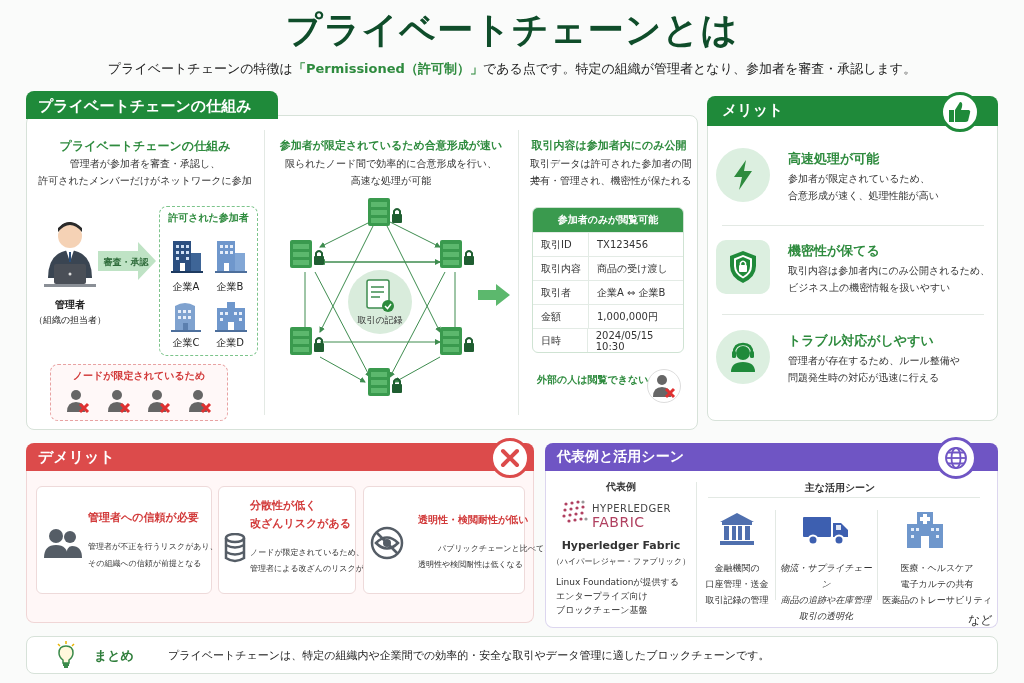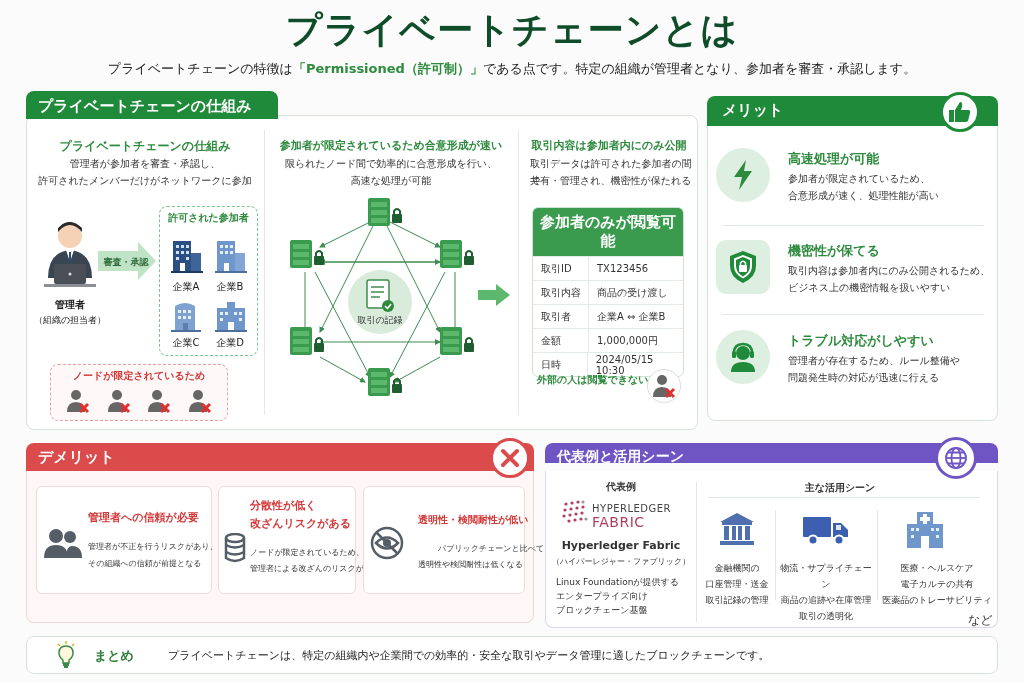--- a/index.html
+++ b/index.html
@@ -11,35 +11,35 @@
 .card{position:absolute;background:#fff;border:1px solid #d7e2d9;border-radius:8px}
 .tab-green{position:absolute;background:#1f8a3a;color:#fff;font-weight:bold;font-size:15px;padding:6px 12px;border-radius:8px 8px 0 0}
 .green-t{color:#2e8b3e;font-weight:bold}
 .center{text-align:center}
 .small{font-size:10px;color:#333;line-height:17px}
 .col-sep{position:absolute;width:1px;background:#e3e9e4}
 .dash-green{position:absolute;border:1.5px dashed #7cc48b;border-radius:8px}
 .dash-red{position:absolute;border:1.5px dashed #e8a2a2;border-radius:8px;background:#fff8f8}
 .bld-label{font-size:10px;color:#222;text-align:center}
 .tbl{position:absolute;left:532px;top:207px;width:152px;border:1px solid #cfe3d3;border-radius:6px;overflow:hidden;background:#fff}
-.tbl .th{background:#3a9a4e;color:#fff;font-size:15px;text-align:center;padding:5px 0;font-weight:bold}
+.tbl .th{background:#3a9a4e;color:#fff;font-size:10px;text-align:center;padding:5px 0;font-weight:bold}
 .tbl .tr{display:flex;border-top:1px solid #e3ebe5;font-size:10px;height:24px;align-items:center}
 .tbl .tr .k{width:56px;padding-left:8px;border-right:1px solid #e3ebe5;height:100%;display:flex;align-items:center}
 .tbl .tr .v{padding-left:8px}
 .merit-item{position:absolute;left:716px;width:270px}
 .merit-icon{position:absolute;left:0;width:54px;height:54px;border-radius:50%;background:#dcefe0;display:flex;align-items:center;justify-content:center}
 .merit-title{position:absolute;left:72px;font-size:13px;font-weight:bold;color:#2e8b3e}
 .merit-desc{position:absolute;left:72px;font-size:10px;line-height:17px;color:#333;width:210px}
 .hr{position:absolute;height:1px;background:#e3e9e4}
 .demerit-head{position:absolute;left:26px;top:443px;width:508px;height:28px;background:#dc4b4b;border-radius:8px 8px 0 0;color:#fff;font-weight:bold;font-size:15px;padding:5px 12px}
 .demerit-body{position:absolute;left:26px;top:471px;width:508px;height:152px;background:#fff7f7;border:1px solid #f0d6d6;border-top:none;border-radius:0 0 8px 8px}
 .d-box{position:absolute;top:486px;height:108px;background:#fff;border:1px solid #eedada;border-radius:6px}
 .d-title{position:absolute;font-size:11px;font-weight:bold;color:#d23a3a;line-height:20px}
 .d-desc{position:absolute;font-size:8px;color:#333;line-height:18px}
-.usecase-head{position:absolute;left:545px;top:443px;width:453px;height:20px;background:#6f55c4;border-radius:8px 8px 0 0;color:#fff;font-weight:bold;font-size:14px;padding:5px 12px}
+.usecase-head{position:absolute;left:545px;top:443px;width:453px;height:28px;background:#6f55c4;border-radius:8px 8px 0 0;color:#fff;font-weight:bold;font-size:14px;padding:5px 12px}
 .usecase-body{position:absolute;left:545px;top:471px;width:453px;height:157px;background:#fff;border:1px solid #dcd6ef;border-top:none;border-radius:0 0 8px 8px}
 .uc-col{position:absolute;text-align:center;font-size:9px;line-height:16px;color:#333}
 .summary{position:absolute;left:26px;top:636px;width:972px;height:38px;background:#fff;border:1px solid #d7e2d9;border-radius:8px}
 </style>
 </head>
 <body>
 
 <div class="title">プライベートチェーンとは</div>
 <div class="subtitle">
   <span>プライベートチェーンの特徴は</span><span class="hl">「Permissioned（許可制）」</span><span>である点です。特定の組織が管理者となり、参加者を審査・承認します。</span>
@@ -475,21 +475,21 @@
 <div class="col-sep" style="left:775px;top:510px;height:90px;"></div>
 <div class="abs" style="left:803px;top:515px;">
   <svg width="46" height="30" viewBox="0 0 46 30">
       <rect x="0" y="2" width="28" height="20" rx="1" fill="#3d5fb0"></rect>
       <path d="M30 8 H38 L45 15 V22 H30Z" fill="#3d5fb0"></path>
       <rect x="33" y="10" width="5" height="5" fill="#dfe6f5"></rect>
       <circle cx="10" cy="25" r="4.5" fill="#3d5fb0" stroke="#fff" stroke-width="2"></circle>
       <circle cx="36" cy="25" r="4.5" fill="#3d5fb0" stroke="#fff" stroke-width="2"></circle>
     </svg>
 </div>
-<div class="uc-col" style="left:776px;top:560px;width:100px;">
+<div class="uc-col" style="left:776px;top:560px;width:100px;font-style:italic;">
   <div>物流・サプライチェーン</div>
   <div>商品の追跡や在庫管理</div>
   <div>取引の透明化</div>
 </div>
 <div class="col-sep" style="left:877px;top:510px;height:90px;"></div>
 <div class="abs" style="left:905px;top:510px;">
   <svg width="40" height="38" viewBox="0 0 40 38">
       <rect x="12" y="2" width="16" height="14" fill="#6f97cc"></rect>
       <path d="M18 4 H22 V7 H25 V11 H22 V14 H18 V11 H15 V7 H18Z" fill="#fff"></path>
       <rect x="2" y="14" width="36" height="24" fill="#6f97cc"></rect>

